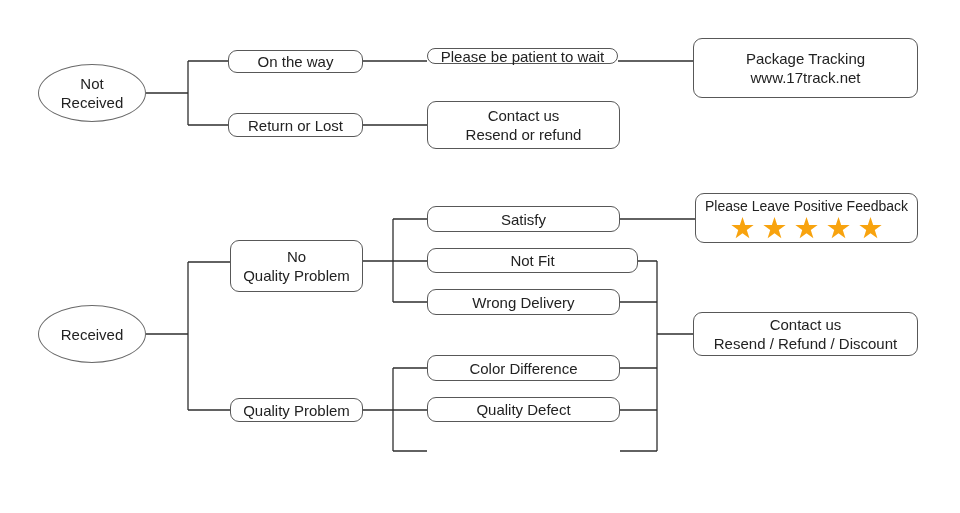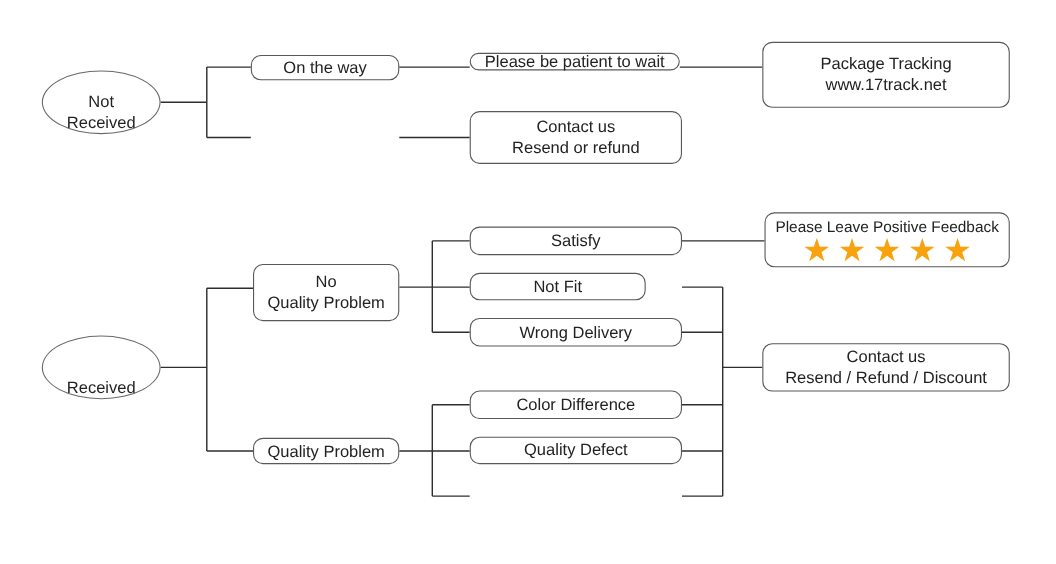--- a/index.html
+++ b/index.html
@@ -21,21 +21,21 @@
     display:flex;
     flex-direction:column;
     align-items:center;
     justify-content:center;
     text-align:center;
     font-size:15px;
     line-height:19px;
     color:#222222;
   }
   .box{border-radius:9px;}
-  .ellipse{border-radius:50%;border-color:#6a6a6a;justify-content:flex-end;}
+  .ellipse{border-radius:50%;border-color:#6a6a6a;}
   .l{display:block;white-space:nowrap;}
   .feedback .fb-title{
     display:block;font-size:14px;line-height:17px;white-space:nowrap;margin-top:2px;
   }
   .stars{
     display:block;
     font-size:29px;
     line-height:26px;
     letter-spacing:6px;
     color:#F8A30E;
@@ -91,37 +91,40 @@
   <div class="node box" style="left:228px;top:50px;width:135px;height:23px">
     <span class="l">On the way</span>
   </div>
   <div class="node box" style="left:427px;top:48px;width:191px;height:16px">
     <span class="l">Please be patient to wait</span>
   </div>
   <div class="node box" style="left:693px;top:38px;width:225px;height:60px">
     <span class="l">Package Tracking</span>
     <span class="l">www.17track.net</span>
   </div>
+  <div class="node box" style="left:228px;top:113px;width:135px;height:24px">
+    <span class="l">Return or Lost</span>
+  </div>
   <div class="node box" style="left:427px;top:101px;width:193px;height:48px">
     <span class="l">Contact us</span>
     <span class="l">Resend or refund</span>
   </div>
 
   <div class="node box" style="left:230px;top:240px;width:133px;height:52px">
     <span class="l">No</span>
     <span class="l">Quality Problem</span>
   </div>
   <div class="node box" style="left:230px;top:398px;width:133px;height:24px">
     <span class="l">Quality Problem</span>
   </div>
 
   <div class="node box" style="left:427px;top:206px;width:193px;height:26px">
     <span class="l">Satisfy</span>
   </div>
-  <div class="node box" style="left:427px;top:248px;width:160px;height:25px">
+  <div class="node box" style="left:427px;top:248px;width:211px;height:25px">
     <span class="l">Not Fit</span>
   </div>
   <div class="node box" style="left:427px;top:289px;width:193px;height:26px">
     <span class="l">Wrong Delivery</span>
   </div>
   <div class="node box" style="left:427px;top:355px;width:193px;height:26px">
     <span class="l">Color Difference</span>
   </div>
   <div class="node box" style="left:427px;top:397px;width:193px;height:25px">
     <span class="l">Quality Defect</span>

